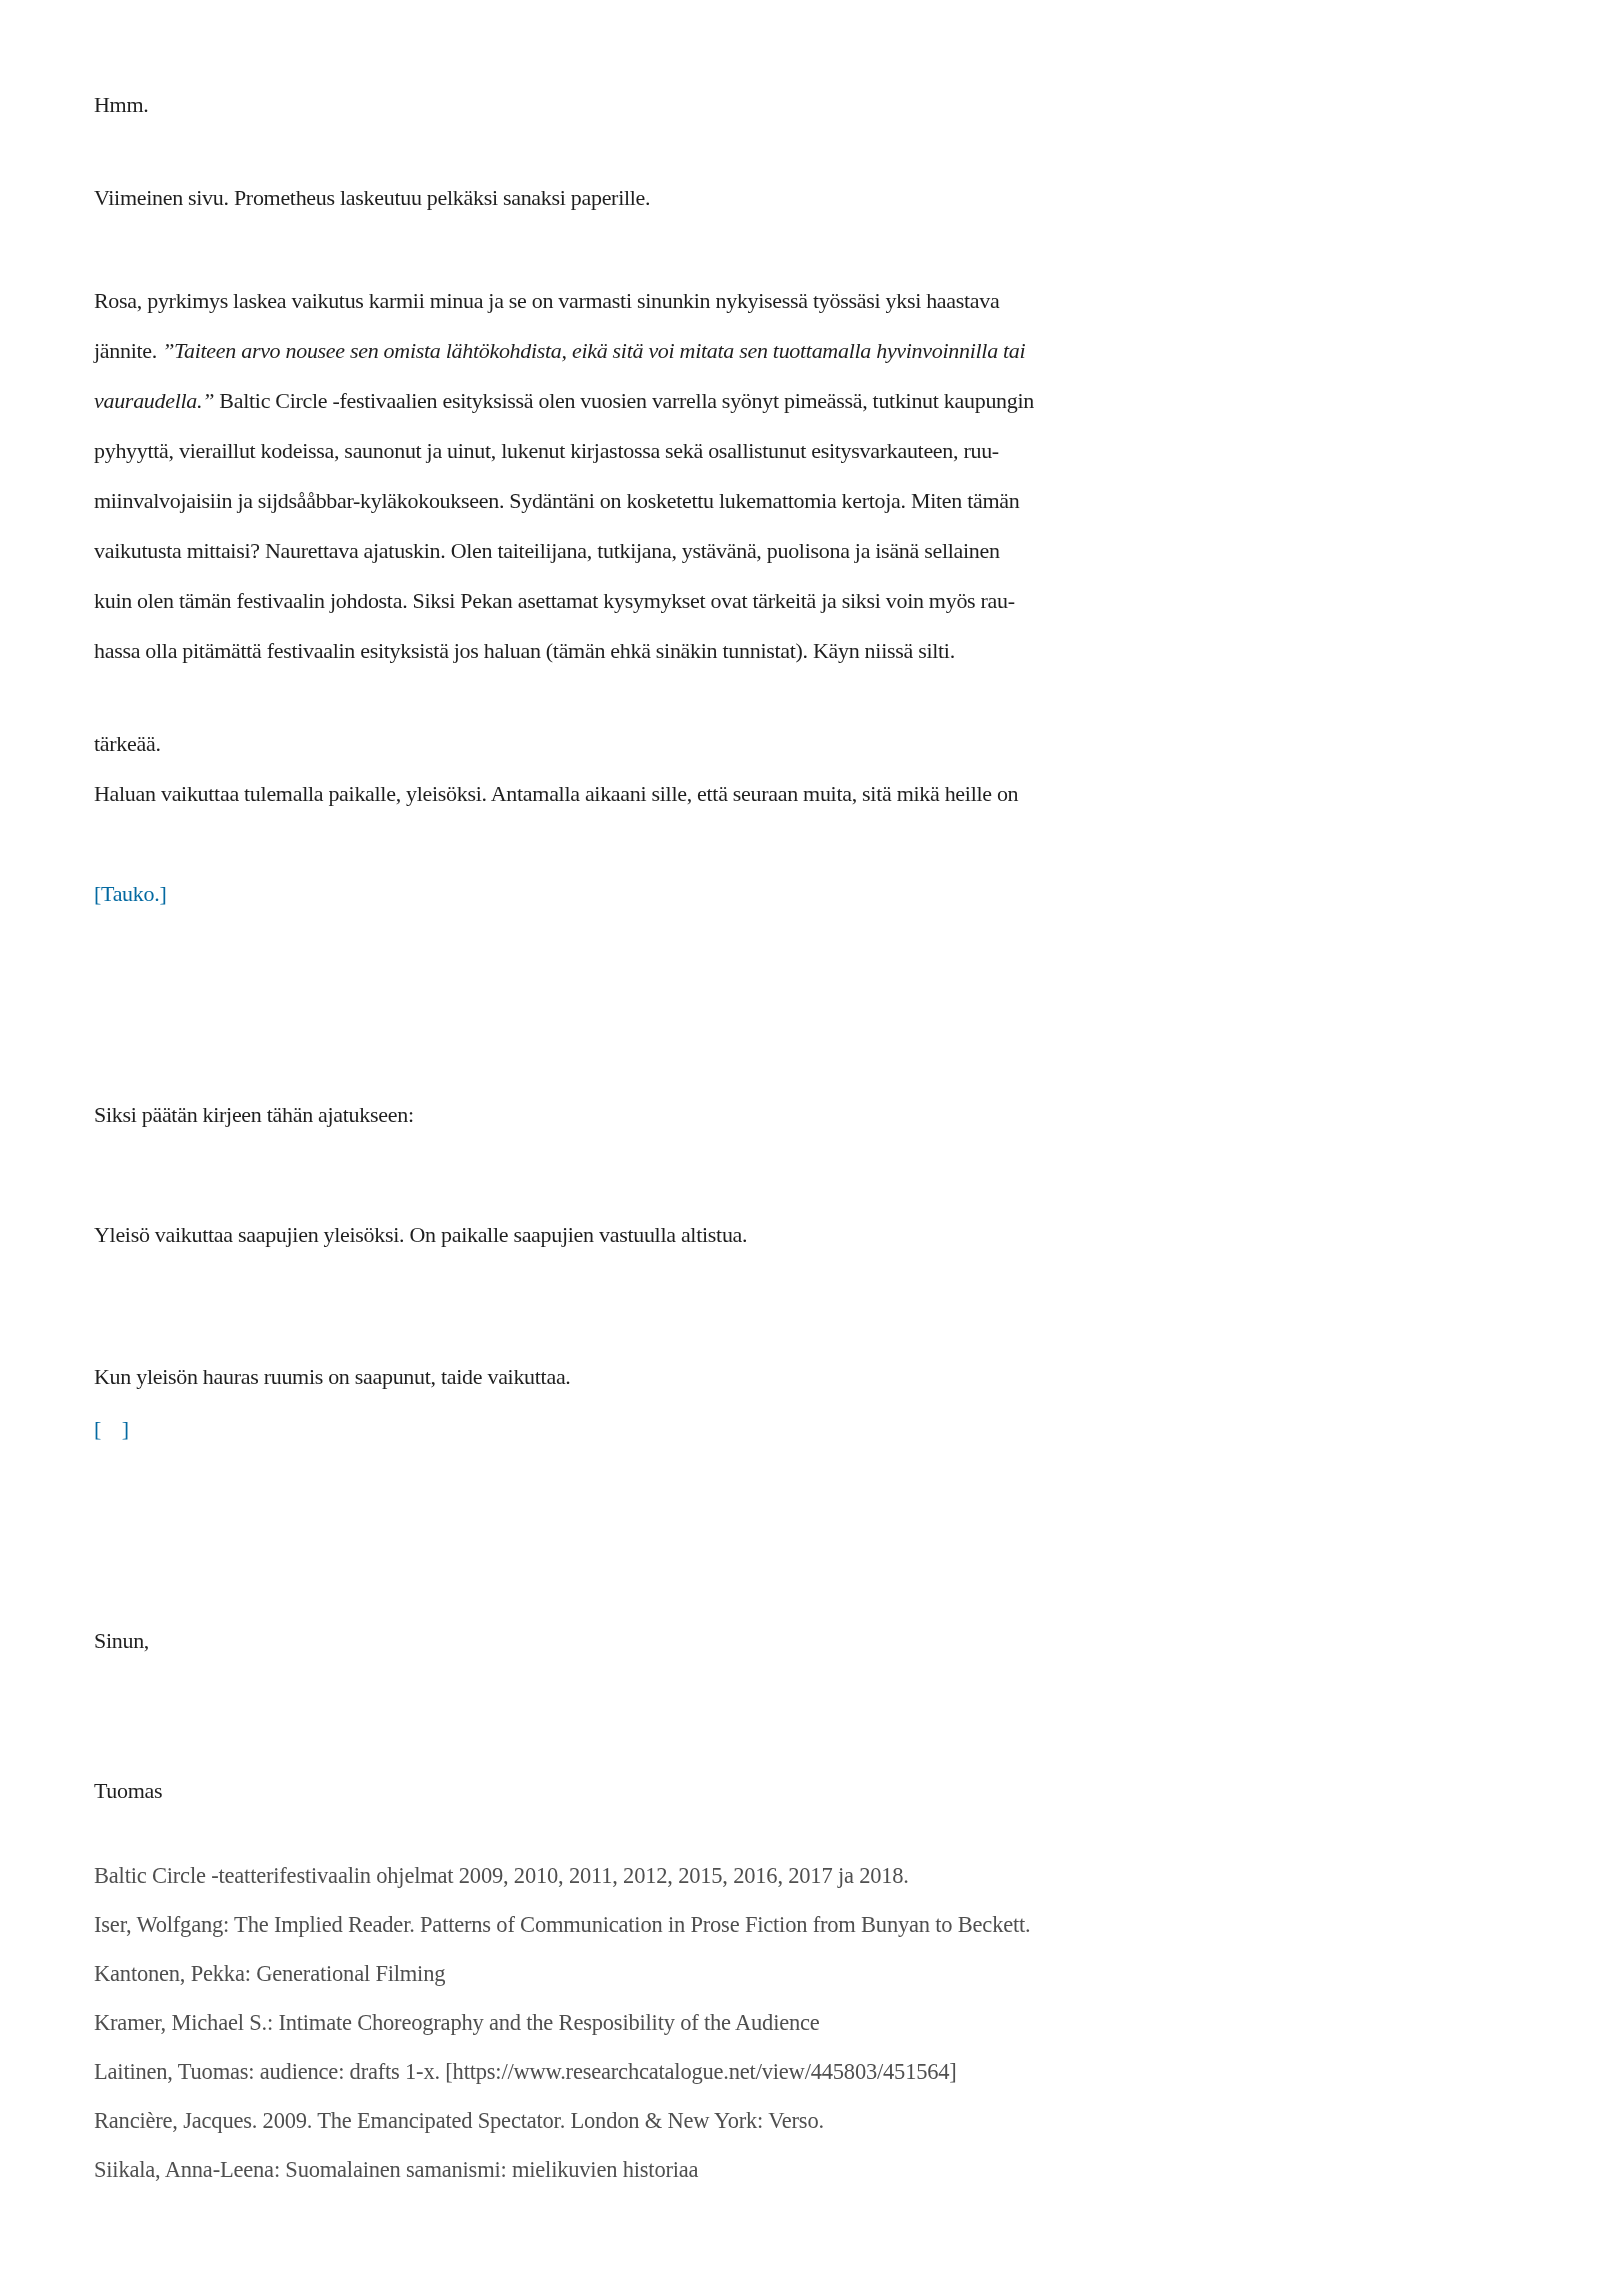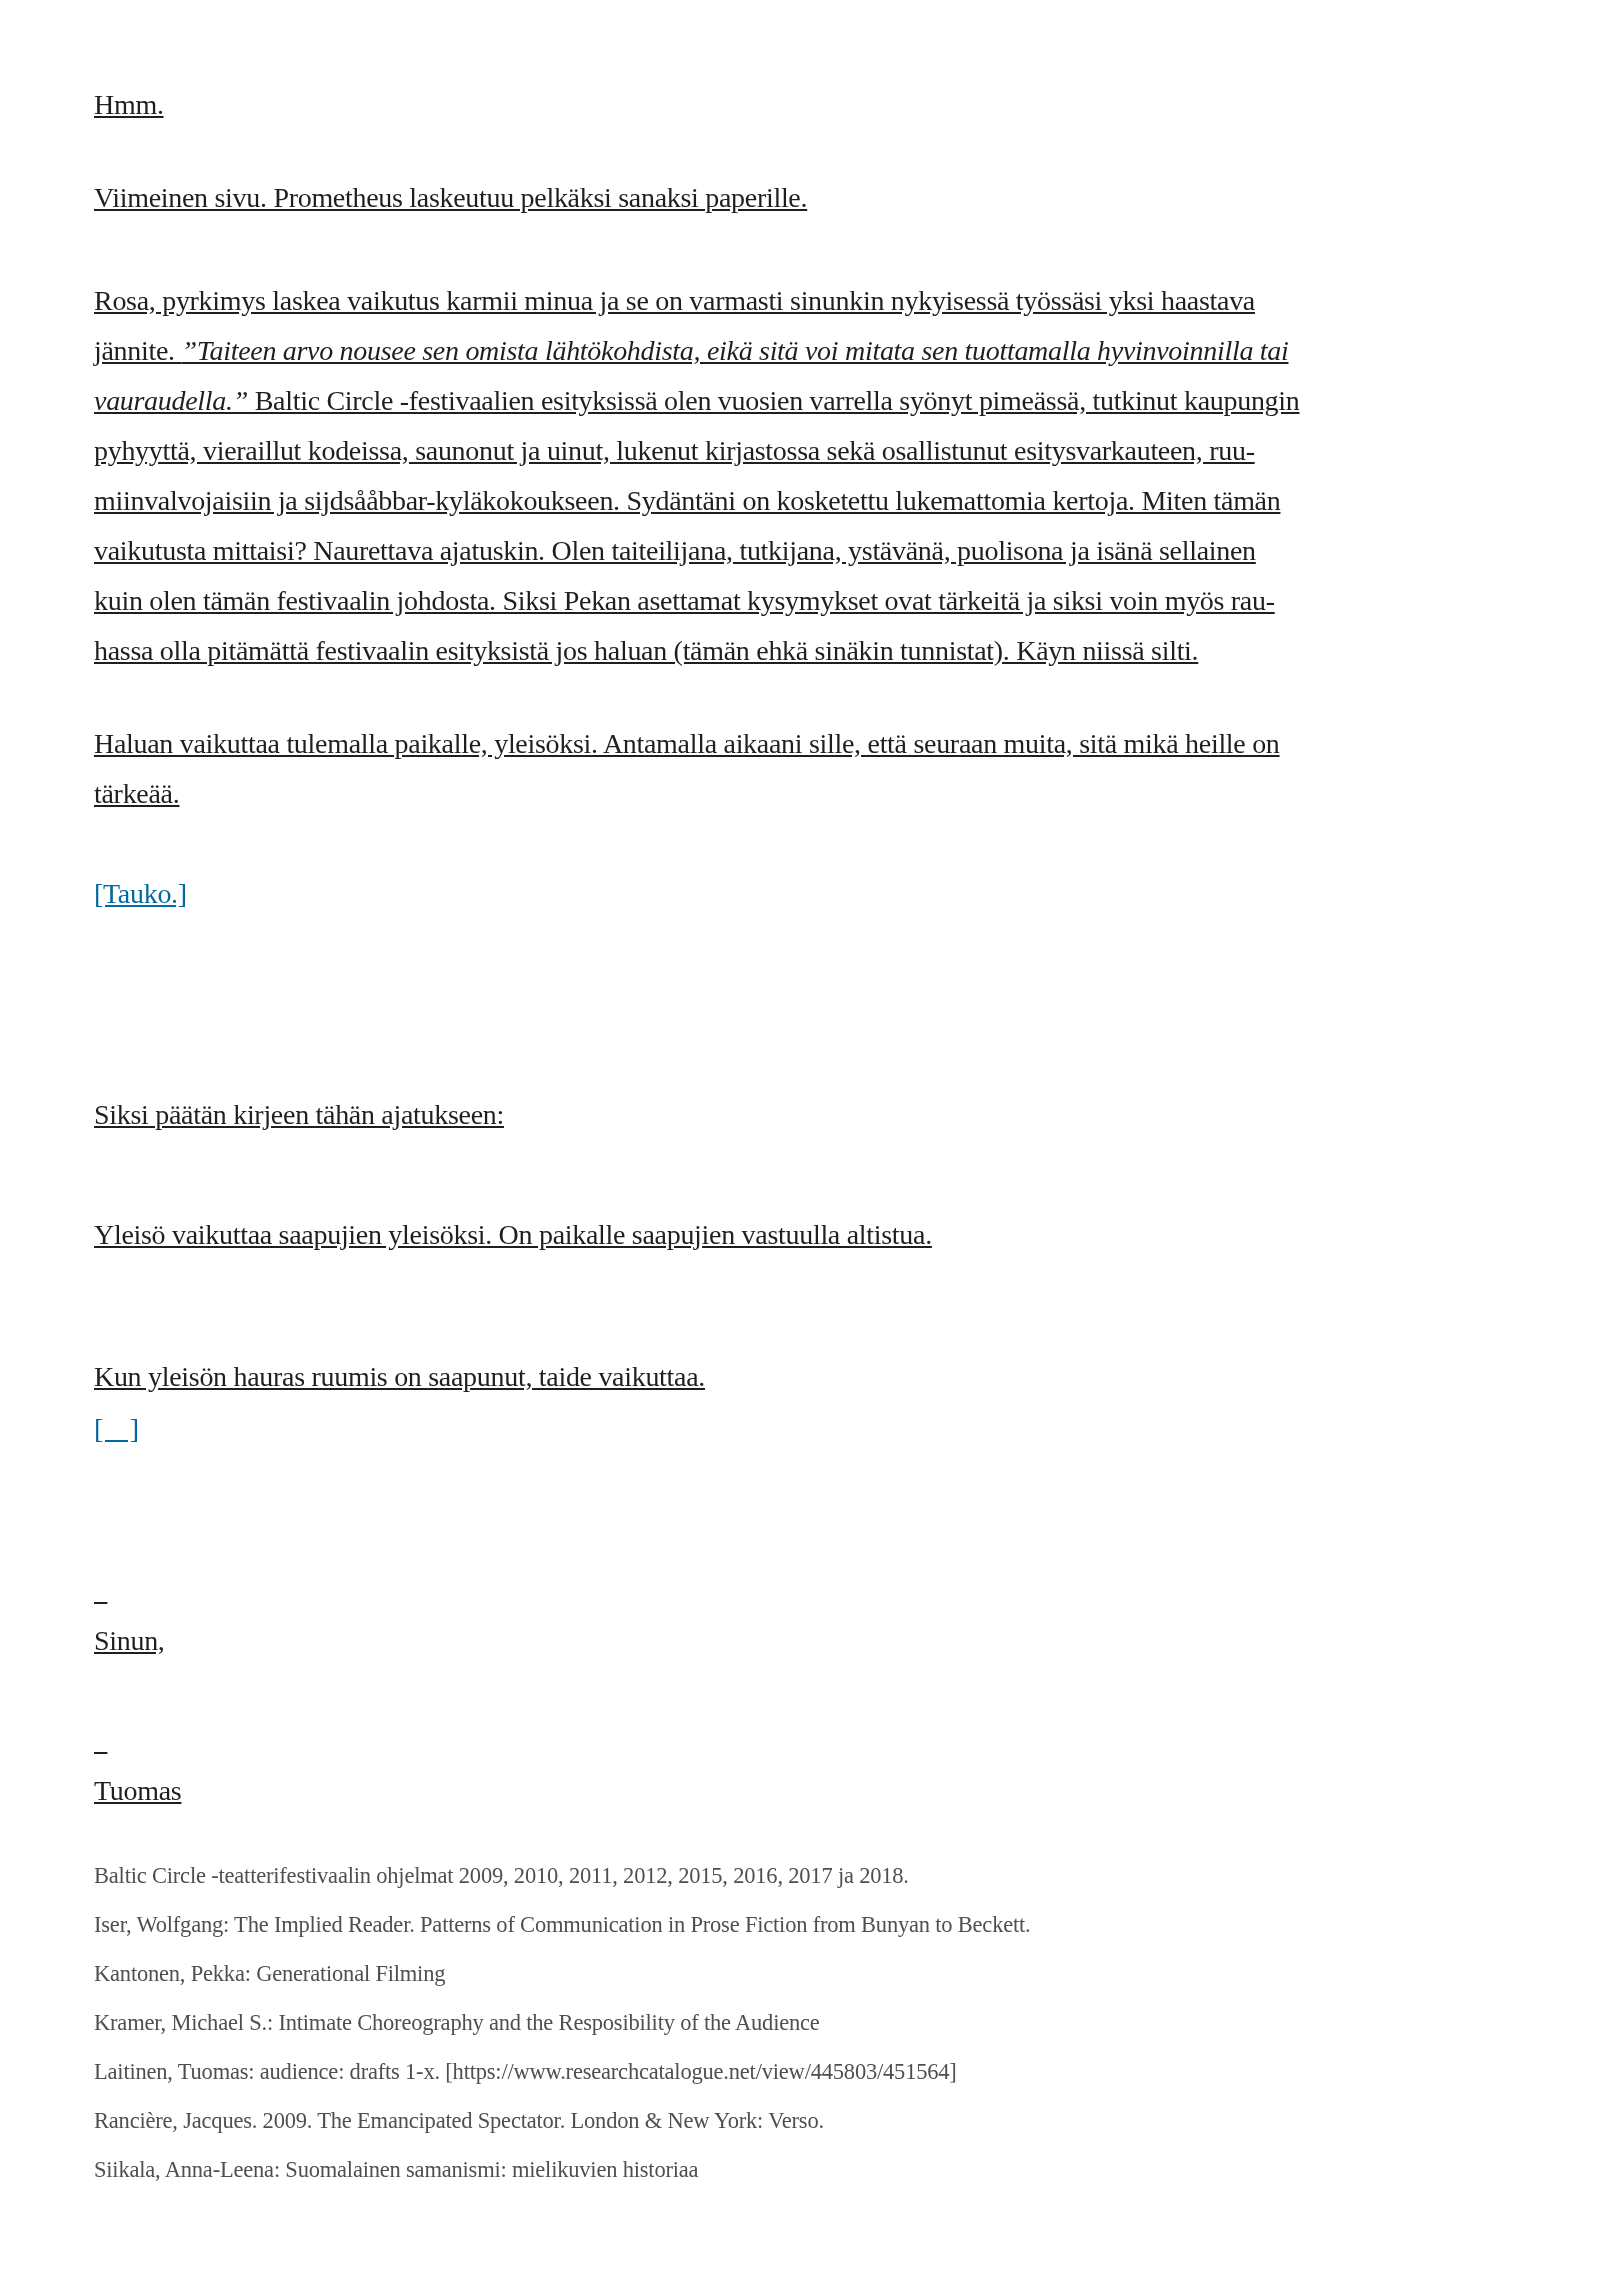--- a/index.html
+++ b/index.html
@@ -6,36 +6,36 @@
   body {
     width: 1621px;
     height: 2293px;
     background: #ffffff;
     position: relative;
     font-family: "Liberation Serif", "DejaVu Serif", serif;
     color: #1f1f1f;
     overflow: hidden;
   }
   .abs { position: absolute; left: 94px; white-space: pre; }
-  .body-text { font-size: 28px; line-height: 50px; letter-spacing: -0.3px; text-decoration: underline; }
+  .body-text { font-size: 22px; line-height: 50px; letter-spacing: -0.3px; }
   .tline { white-space: pre; }
   .em { font-style: italic; }
   .red { color: #0369a1; }
   .refs { font-size: 22.5px; line-height: 49px; color: #4f4f4f; letter-spacing: -0.2px; }
 </style>
 </head>
 <body>
 
 <div class="abs body-text" style="top:80px">Hmm.</div>
 
 <div class="abs body-text" style="top:173px">Viimeinen sivu. Prometheus laskeutuu pelkäksi sanaksi paperille.</div>
 
 <div class="abs body-text" style="top:276px"><div class="tline"><span>Rosa, pyrkimys laskea vaikutus karmii minua ja se on varmasti sinunkin nykyisessä työssäsi yksi haastava</span></div><div class="tline"><span>jännite. </span><span class="em">”Taiteen arvo nousee sen omista lähtökohdista, eikä sitä voi mitata sen tuottamalla hyvinvoinnilla tai</span></div><div class="tline"><span class="em">vauraudella.”</span><span> Baltic Circle -festivaalien esityksissä olen vuosien varrella syönyt pimeässä, tutkinut kaupungin</span></div><div class="tline"><span>pyhyyttä, vieraillut kodeissa, saunonut ja uinut, lukenut kirjastossa sekä osallistunut esitysvarkauteen, ruu-</span></div><div class="tline"><span>miinvalvojaisiin ja sijdsååbbar-kyläkokoukseen. Sydäntäni on kosketettu lukemattomia kertoja. Miten tämän</span></div><div class="tline"><span>vaikutusta mittaisi? Naurettava ajatuskin. Olen taiteilijana, tutkijana, ystävänä, puolisona ja isänä sellainen</span></div><div class="tline"><span>kuin olen tämän festivaalin johdosta. Siksi Pekan asettamat kysymykset ovat tärkeitä ja siksi voin myös rau-</span></div><div class="tline"><span>hassa olla pitämättä festivaalin esityksistä jos haluan (tämän ehkä sinäkin tunnistat). Käyn niissä silti.</span></div></div>
 
-<div class="abs body-text" style="top:719px"><div class="tline"><span>Haluan vaikuttaa tulemalla paikalle, yleisöksi. Antamalla aikaani sille, että seuraan muita, sitä mikä heille on</span></div><div class="tline"><span>tärkeää.</span></div></div>
+<div class="abs body-text" style="top:719px"><div class="tline"><span>tärkeää.</span></div><div class="tline"><span>Haluan vaikuttaa tulemalla paikalle, yleisöksi. Antamalla aikaani sille, että seuraan muita, sitä mikä heille on</span></div></div>
 
 <div class="abs body-text red" style="top:869px">[Tauko.]</div>
 
 <div class="abs body-text" style="top:1090px">Siksi päätän kirjeen tähän ajatukseen:</div>
 
 <div class="abs body-text" style="top:1210px">Yleisö vaikuttaa saapujien yleisöksi. On paikalle saapujien vastuulla altistua.</div>
 
 <div class="abs body-text" style="top:1352px">Kun yleisön hauras ruumis on saapunut, taide vaikuttaa.</div>
 
 <div class="abs body-text red" style="top:1404px">[    ]</div>

